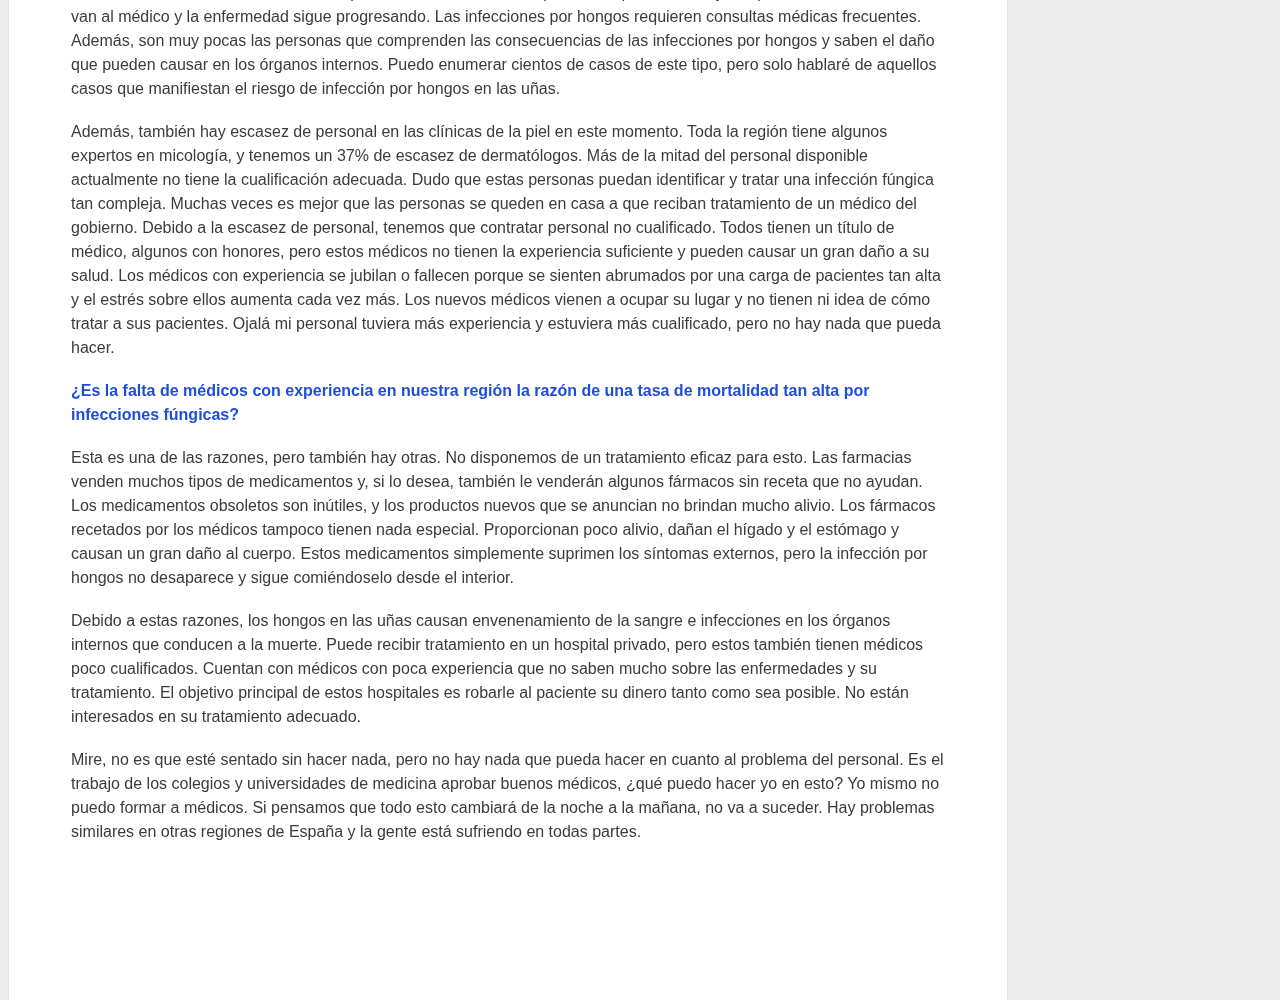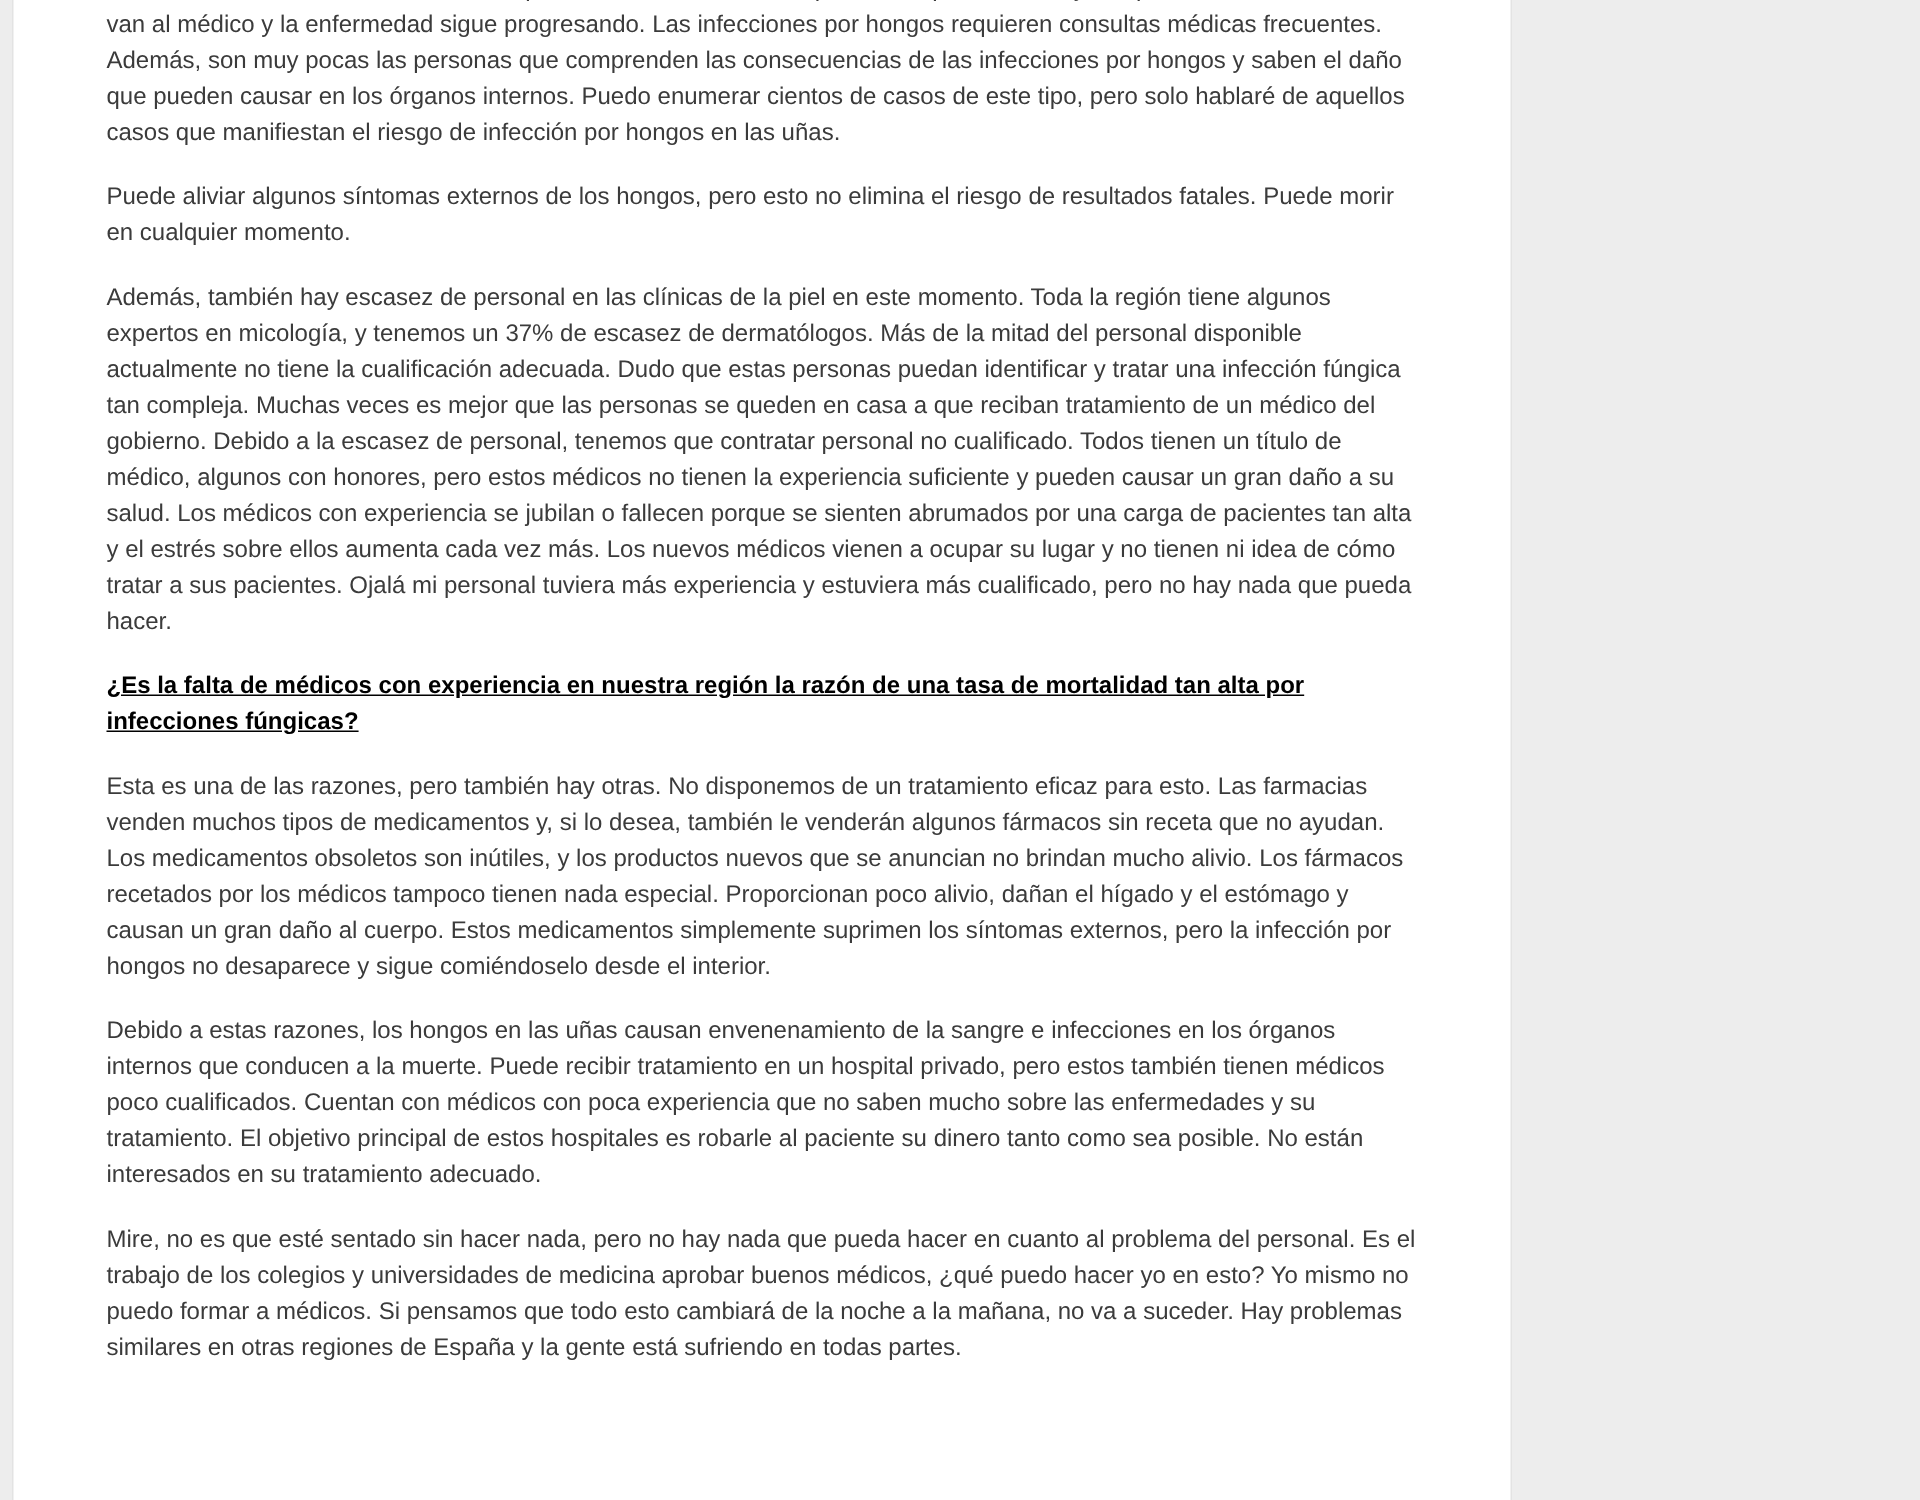--- a/index.html
+++ b/index.html
@@ -37,36 +37,34 @@
     margin: 0 0 19px 0;
     font-size: 16px;
     line-height: 24px;
     text-align: left;
   }
   .para {
     color: #3b3b3b;
     font-weight: 400;
   }
   .question {
-    color: #000000;
+    color: #1d4ed8;
     font-weight: 700;
-    text-decoration: underline;
   }
   .clipped-top {
     margin-top: -19px;
   }
 </style>
 </head>
 <body>
 
 <div class="page">
   <div class="article-card">
     <div class="article-body">
       <p class="para clipped-top">demasiado tarde. Normalmente, se les prescriben medicamentos que son de poca utilidad y, después de esto, nunca más van al médico y la enfermedad sigue progresando. Las infecciones por hongos requieren consultas médicas frecuentes. Además, son muy pocas las personas que comprenden las consecuencias de las infecciones por hongos y saben el daño que pueden causar en los órganos internos. Puedo enumerar cientos de casos de este tipo, pero solo hablaré de aquellos casos que manifiestan el riesgo de infección por hongos en las uñas.</p>
-      <p class="para">Puede aliviar algunos síntomas externos de los hongos, pero esto no elimina el riesgo de resultados fatales. Puede morir en cualquier momento.</p>
       <p class="para">Además, también hay escasez de personal en las clínicas de la piel en este momento. Toda la región tiene algunos expertos en micología, y tenemos un 37% de escasez de dermatólogos. Más de la mitad del personal disponible actualmente no tiene la cualificación adecuada. Dudo que estas personas puedan identificar y tratar una infección fúngica tan compleja. Muchas veces es mejor que las personas se queden en casa a que reciban tratamiento de un médico del gobierno. Debido a la escasez de personal, tenemos que contratar personal no cualificado. Todos tienen un título de médico, algunos con honores, pero estos médicos no tienen la experiencia suficiente y pueden causar un gran daño a su salud. Los médicos con experiencia se jubilan o fallecen porque se sienten abrumados por una carga de pacientes tan alta y el estrés sobre ellos aumenta cada vez más. Los nuevos médicos vienen a ocupar su lugar y no tienen ni idea de cómo tratar a sus pacientes. Ojalá mi personal tuviera más experiencia y estuviera más cualificado, pero no hay nada que pueda hacer.</p>
       <p class="question">¿Es la falta de médicos con experiencia en nuestra región la razón de una tasa de mortalidad tan alta por infecciones fúngicas?</p>
       <p class="para">Esta es una de las razones, pero también hay otras. No disponemos de un tratamiento eficaz para esto. Las farmacias venden muchos tipos de medicamentos y, si lo desea, también le venderán algunos fármacos sin receta que no ayudan. Los medicamentos obsoletos son inútiles, y los productos nuevos que se anuncian no brindan mucho alivio. Los fármacos recetados por los médicos tampoco tienen nada especial. Proporcionan poco alivio, dañan el hígado y el estómago y causan un gran daño al cuerpo. Estos medicamentos simplemente suprimen los síntomas externos, pero la infección por hongos no desaparece y sigue comiéndoselo desde el interior.</p>
       <p class="para">Debido a estas razones, los hongos en las uñas causan envenenamiento de la sangre e infecciones en los órganos internos que conducen a la muerte. Puede recibir tratamiento en un hospital privado, pero estos también tienen médicos poco cualificados. Cuentan con médicos con poca experiencia que no saben mucho sobre las enfermedades y su tratamiento. El objetivo principal de estos hospitales es robarle al paciente su dinero tanto como sea posible. No están interesados en su tratamiento adecuado.</p>
       <p class="para">Mire, no es que esté sentado sin hacer nada, pero no hay nada que pueda hacer en cuanto al problema del personal. Es el trabajo de los colegios y universidades de medicina aprobar buenos médicos, ¿qué puedo hacer yo en esto? Yo mismo no puedo formar a médicos. Si pensamos que todo esto cambiará de la noche a la mañana, no va a suceder. Hay problemas similares en otras regiones de España y la gente está sufriendo en todas partes.</p>
     </div>
   </div>
 </div>
 
 </body></html>

